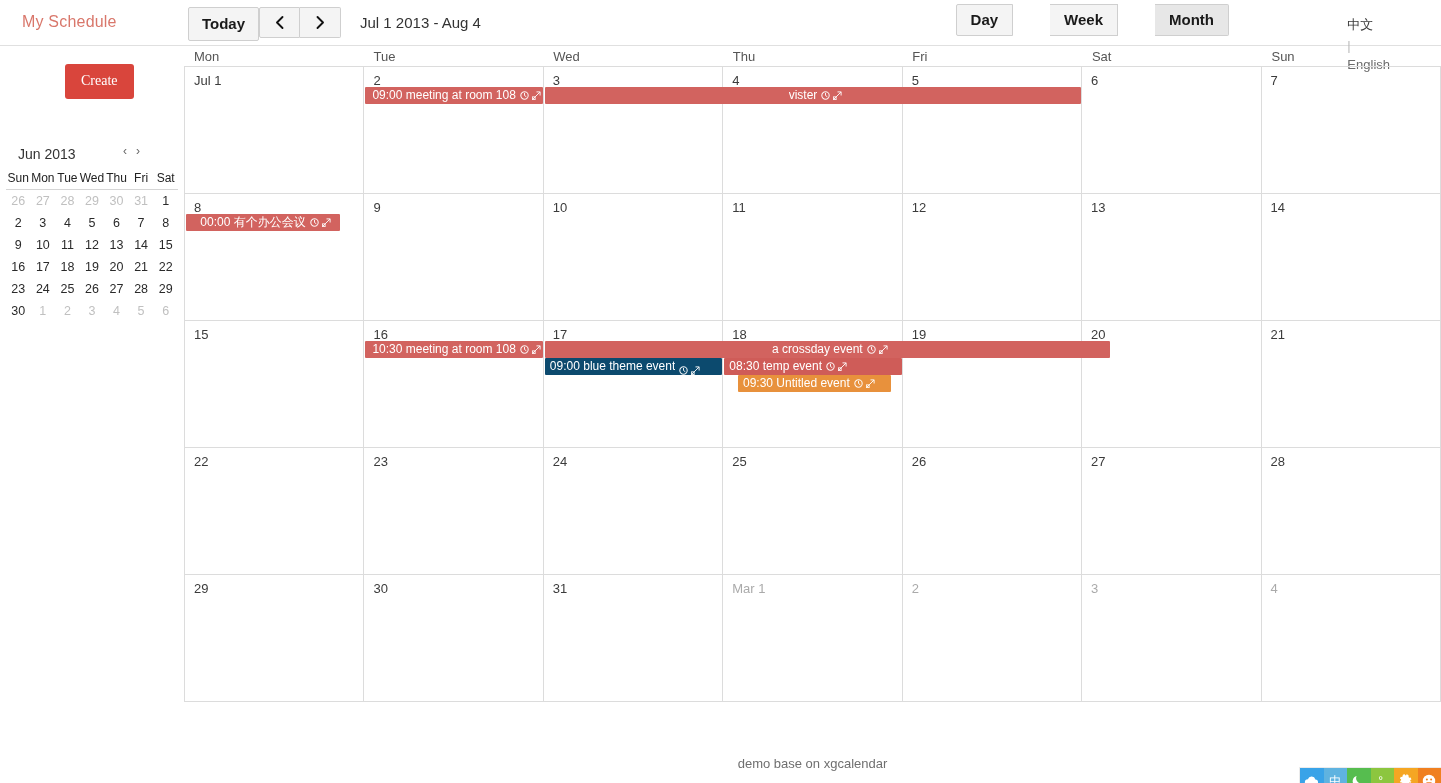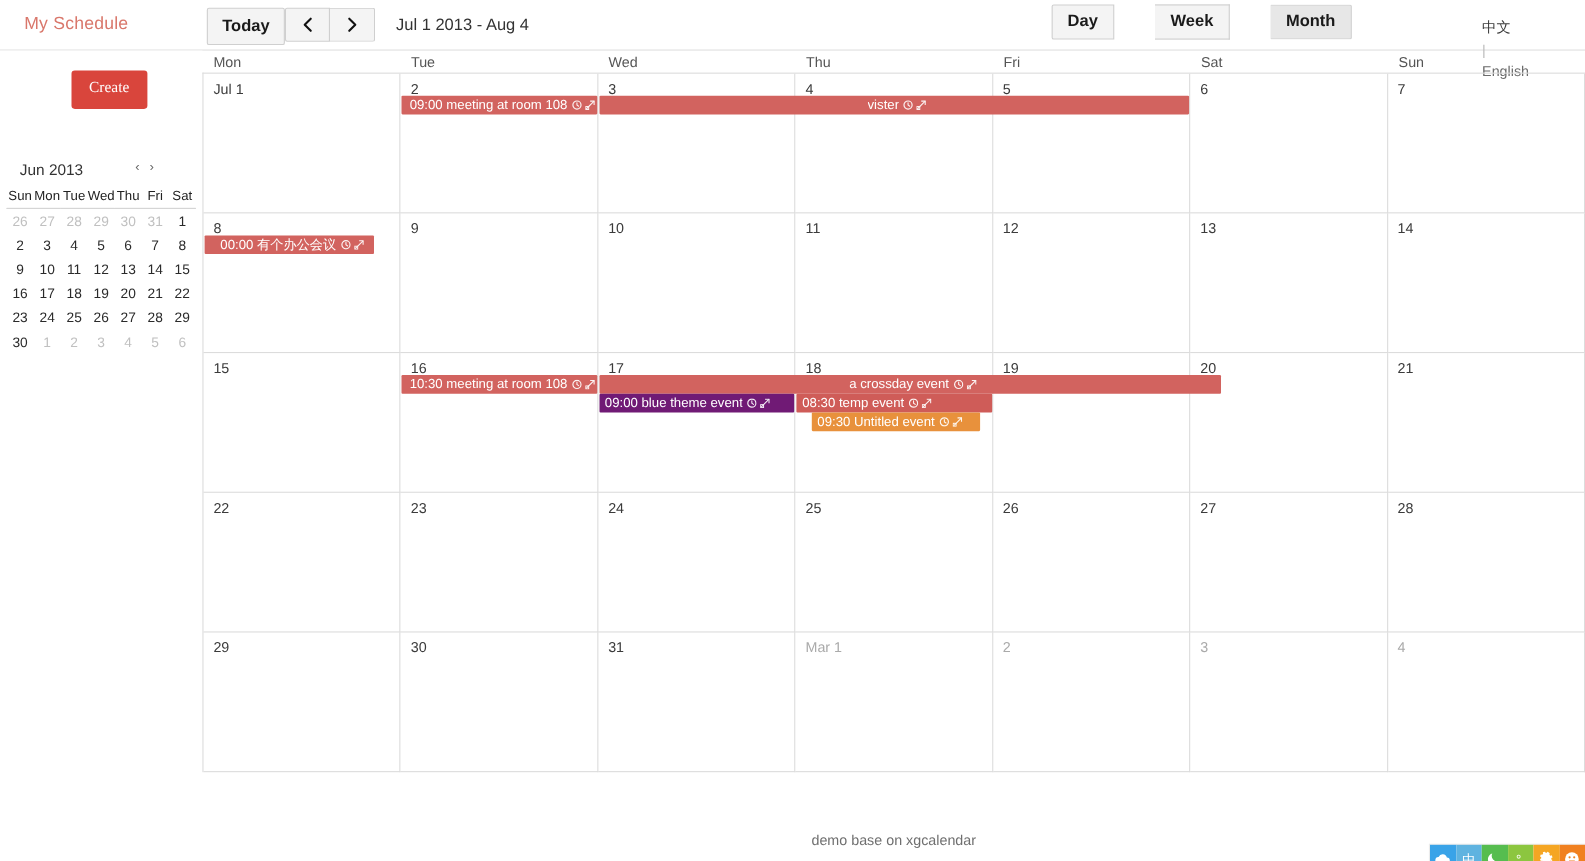--- a/index.html
+++ b/index.html
@@ -169,21 +169,21 @@
     align-items: center;
   }
   .evt .evt-title { overflow: hidden; text-overflow: clip; }
   .evt .evt-icons {
     display: inline-flex; gap: 3px; margin-left: 4px;
     flex: 0 0 auto; align-items: center; opacity: .92;
   }
   .evt .evt-icons svg { display: block; }
   .evt.red    { background: #d2635f; justify-content: center; }
   .evt.red2   { background: #cf5c58; }
-  .evt.blue   { background: #701a75; }
+  .evt.blue   { background: #0c4a6e; align-items: flex-end; }
   .evt.orange { background: #e8913c; }
 
   
   .footer {
     position: absolute; left: 184px; top: 710px;
     width: 1257px; text-align: center;
     font-size: 13px; color: #6f6f6f;
   }
 
   

